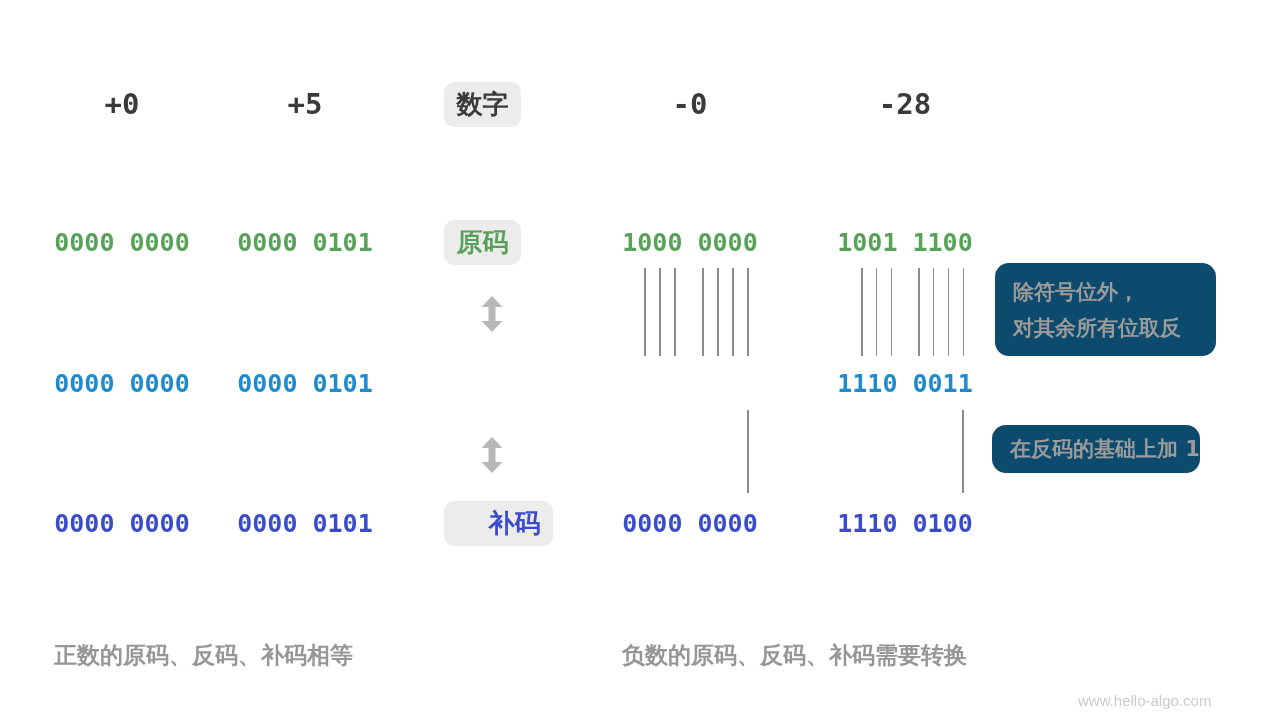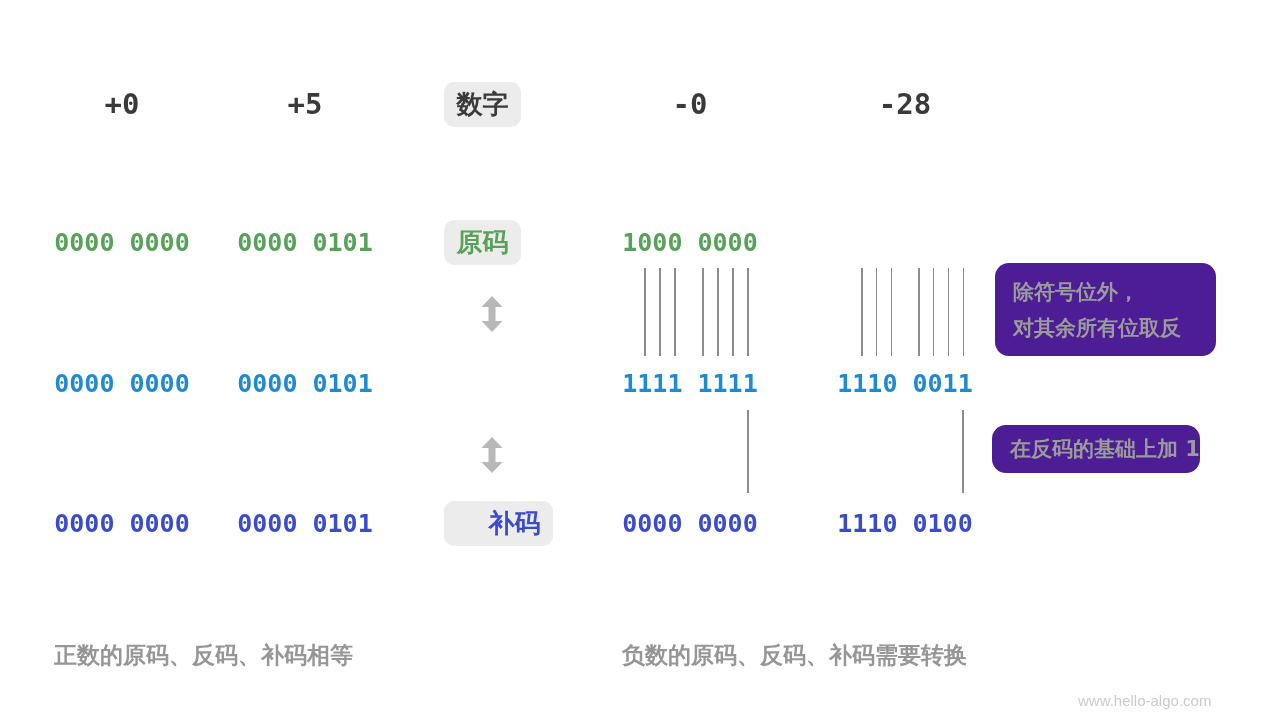--- a/index.html
+++ b/index.html
@@ -36,21 +36,21 @@
     position:absolute;top:268px;height:88px;
     background:repeating-linear-gradient(90deg,#8c8c8c 0 1.5px,transparent 1.5px 15px);
   }
   .vline{
     position:absolute;width:1.5px;background:#8c8c8c;
   }
   
   .arrow{position:absolute;width:22px;height:36px;}
   
   .note{
-    position:absolute;background:#4c1d95;border-radius:14px;color:#9b9b9b;
+    position:absolute;background:#0c4a6e;border-radius:14px;color:#9b9b9b;
     font-weight:bold;font-size:21px;line-height:36px;
     display:flex;flex-direction:column;justify-content:center;
     padding:0 18px;box-sizing:border-box;white-space:nowrap;
   }
   
   .caption{
     position:absolute;top:640px;color:#969696;font-weight:bold;font-size:23px;white-space:nowrap;text-align:right;
   }
   .watermark{
     position:absolute;left:1078px;top:692px;color:#cbcbcb;
@@ -64,41 +64,41 @@
 
   <span class="abs ctr hnum" style="left:122px;top:104px;">+0</span>
   <span class="abs ctr hnum" style="left:305px;top:104px;">+5</span>
   <span class="abs ctr hnum" style="left:690px;top:104px;">-0</span>
   <span class="abs ctr hnum" style="left:905px;top:104px;">-28</span>
   <div class="badge dark" style="top:82px;">数字</div>
 
   <span class="abs ctr bin green" style="left:122px;top:242px;">0000 0000</span>
   <span class="abs ctr bin green" style="left:305px;top:242px;">0000 0101</span>
   <span class="abs ctr bin green" style="left:690px;top:242px;">1000 0000</span>
+  <span class="abs ctr bin green" style="left:905px;top:242px;">1001 1100</span>
   <div class="badge green" style="top:220px;">原码</div>
 
   <div class="ticks" style="left:644px;width:33px;"></div>
   <div class="ticks" style="left:702px;width:47px;"></div>
   <div class="ticks" style="left:861px;width:33px;"></div>
   <div class="ticks" style="left:918px;width:47px;"></div>
 
   <svg class="arrow" style="left:481px;top:296px;" viewBox="0 0 22 36">
     <polygon points="11,0 21.5,11 0.5,11" fill="#b8b8b8"></polygon>
     <rect x="7.5" y="9" width="7" height="18" fill="#b8b8b8"></rect>
     <polygon points="11,36 21.5,25 0.5,25" fill="#b8b8b8"></polygon>
   </svg>
   <svg class="arrow" style="left:481px;top:437px;" viewBox="0 0 22 36">
     <polygon points="11,0 21.5,11 0.5,11" fill="#b8b8b8"></polygon>
     <rect x="7.5" y="9" width="7" height="18" fill="#b8b8b8"></rect>
     <polygon points="11,36 21.5,25 0.5,25" fill="#b8b8b8"></polygon>
   </svg>
 
   <span class="abs ctr bin blue" style="left:122px;top:383px;">0000 0000</span>
   <span class="abs ctr bin blue" style="left:305px;top:383px;">0000 0101</span>
-  <span class="abs ctr bin blue" style="left:690px;top:383px;">1111 1111</span>
   <span class="abs ctr bin blue" style="left:905px;top:383px;">1110 0011</span>
 
   <div class="vline" style="left:747px;top:410px;height:83px;"></div>
   <div class="vline" style="left:962px;top:410px;height:83px;"></div>
 
   <span class="abs ctr bin indigo" style="left:122px;top:523px;">0000 0000</span>
   <span class="abs ctr bin indigo" style="left:305px;top:523px;">0000 0101</span>
   <span class="abs ctr bin indigo" style="left:690px;top:523px;">0000 0000</span>
   <span class="abs ctr bin indigo" style="left:905px;top:523px;">1110 0100</span>
   <div class="badge indigo" style="top:501px;">补码</div>

